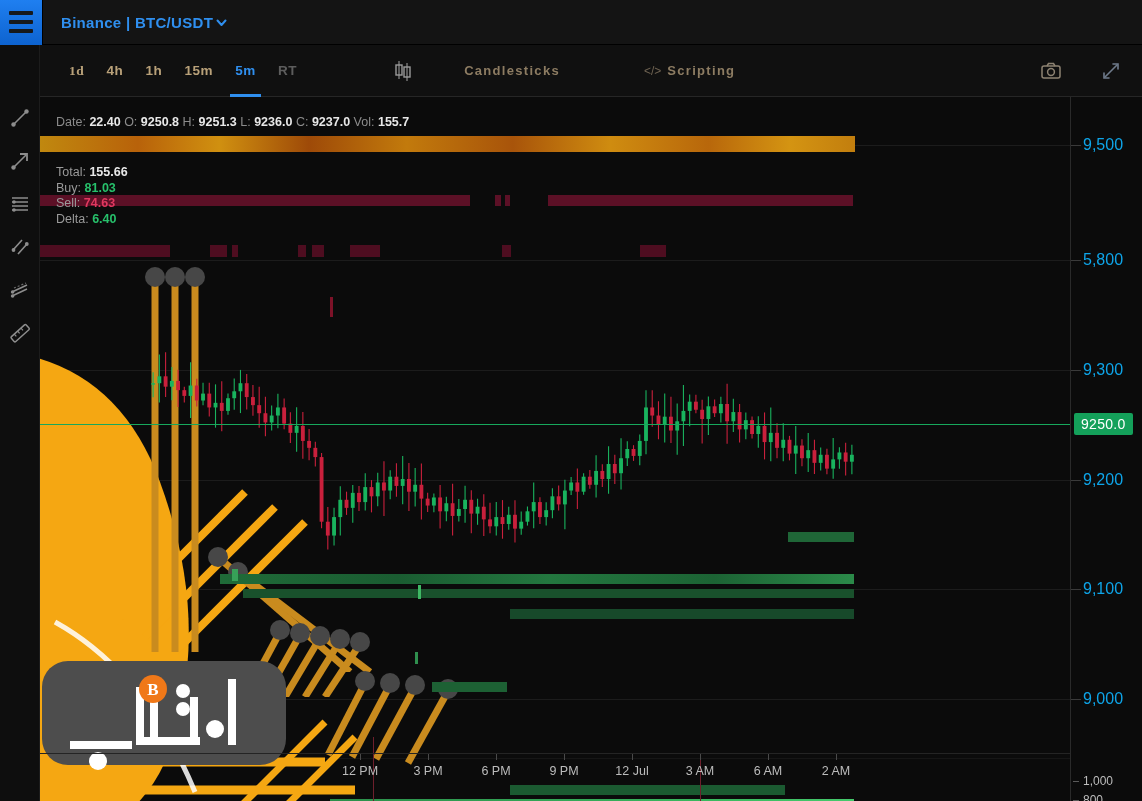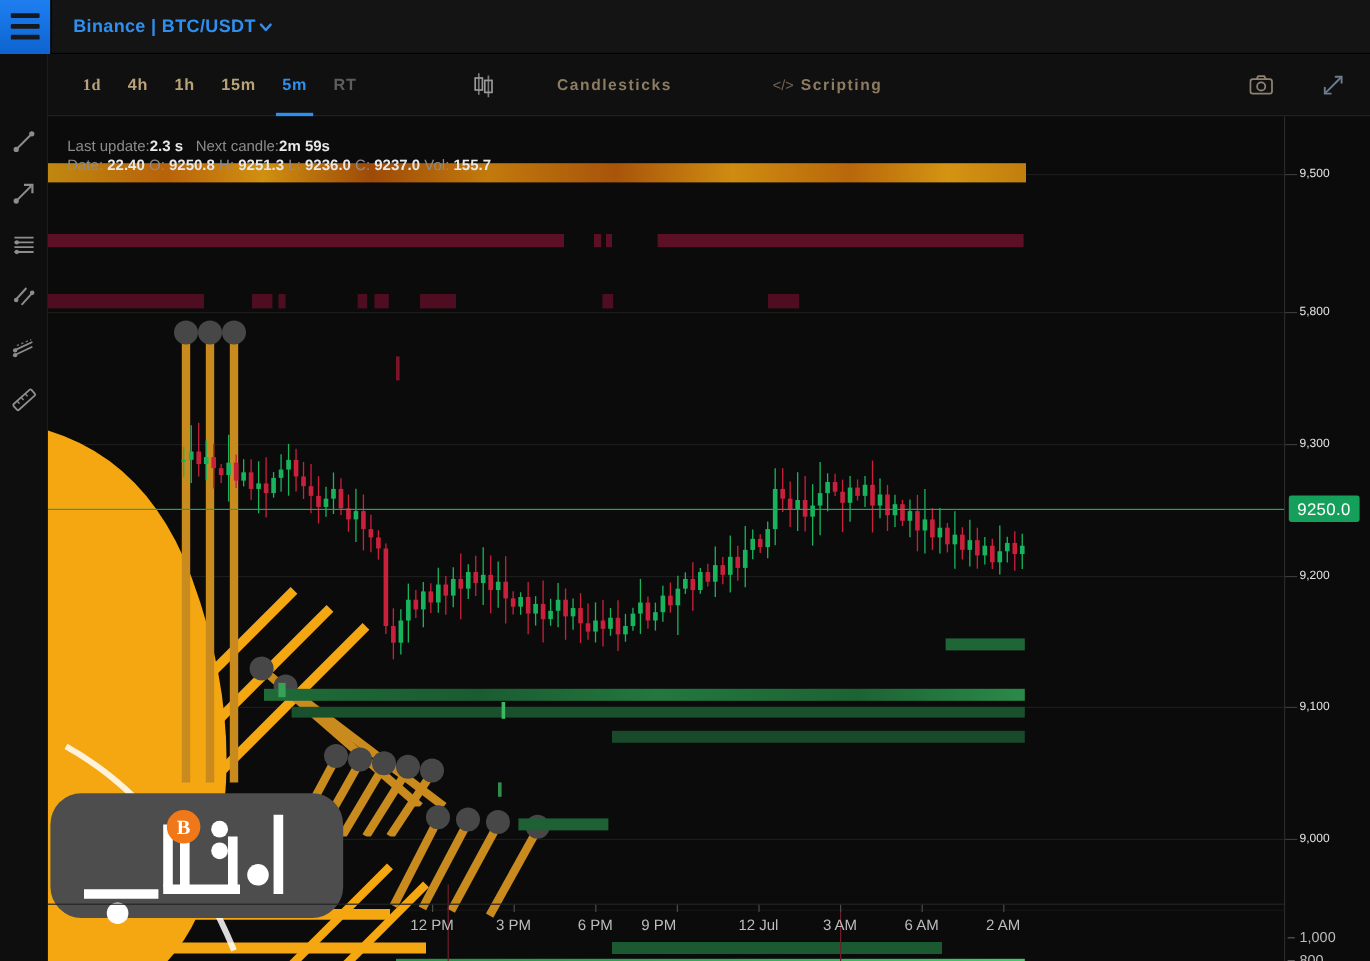--- a/index.html
+++ b/index.html
@@ -75,21 +75,21 @@
   
   .chart-wrap {
     position: absolute; left: 40px; top: 97px; width: 1030px; height: 704px;
     background: #0b0b0b; overflow: hidden;
   }
   .price-axis {
     position: absolute; left: 1070px; top: 97px; width: 72px; height: 704px;
     background: #0b0b0b; border-left: 1px solid #2a2a2a;
   }
   .axis-tick {
-    position: absolute; left: 12px; color: #e5e5e5; font-size: 10px;
+    position: absolute; left: 12px; color: #0ea5e9; font-size: 16px;
     transform: translateY(-50%); white-space: nowrap;
   }
   .axis-tick.vol { font-size: 12px; color: #bdbdbd; margin-top: 20px; }
   .axis-tick.vol::before {
     content: ""; position: absolute; left: -10px; top: 50%; width: 6px; height: 1px; background: #5a5a5a;
   }
   .price-badge {
     position: absolute; left: 3px; background: #14a05a; color: #fff;
     font-size: 14px; font-weight: normal; padding: 3px 7px; border-radius: 2px;
     transform: translateY(-50%); letter-spacing: .3px;
@@ -601,39 +601,45 @@
           <rect x="803.7075221238938" y="355.4622950819672" width="3.868141592920354" height="9.2327868852459" fill="#c9203c"></rect>
           <line x1="811.8805309734514" x2="811.8805309734514" y1="347.6900205433895" y2="377.22153941277855" stroke="#19b35e" stroke-width="1.1"></line>
           <rect x="809.9464601769912" y="357.7704918032787" width="3.868141592920354" height="6.924590163934454" fill="#19b35e"></rect>
         </g>
     </svg>
 
     <div class="price-line" style="top:327px"></div>
 
     <div class="info-top">
       <div>
-        <span>Last update:</span><b>2.3 s</b>
-        &nbsp;&nbsp;<span>Next candle:</span><b>2m 59s</b>
-      </div>
-      <div>
         <span>Date:</span>
         <b>22.40</b>
         <span>O:</span>
         <b>9250.8</b>
         <span>H:</span>
         <b>9251.3</b>
         <span>L:</span>
         <b>9236.0</b>
         <span>C:</span>
         <b>9237.0</b>
         <span>Vol:</span>
         <b>155.7</b>
       </div>
     </div>
 
+    <div class="info-vol">
+      <div><span>Total:</span>
+        <b class="tot">155.66</b></div>
+      <div><span>Buy:</span>
+        <b class="buy">81.03</b></div>
+      <div><span>Sell:</span>
+        <b class="sell">74.63</b></div>
+      <div><span>Delta:</span>
+        <b class="delta">6.40</b></div>
+    </div>
 
     <svg class="wm" style="left:0px;top:560px;z-index:18" width="250" height="120" viewBox="0 0 250 120">
       <rect x="2" y="4" width="244" height="104" rx="26" fill="#4d4d4d"></rect>
       <g fill="#ffffff">
         <path d="M188 22 L196 22 L196 88 L188 88 Z"></path>
         <circle cx="175" cy="72" r="9"></circle>
         <path d="M150 40 L158 40 L158 88 L150 88 Z"></path>
         <path d="M110 30 L118 30 L118 88 L110 88 Z"></path>
         <path d="M96 30 L104 30 L104 82 L96 82 Z"></path>
         <path d="M96 80 L160 80 L160 88 L96 88 Z"></path>
@@ -676,20 +682,20 @@
     <div class="t-tick" style="left:456px"></div>
     <div class="t-tick" style="left:524px"></div>
     <div class="t-tick" style="left:592px"></div>
     <div class="t-tick" style="left:660px"></div>
     <div class="t-tick" style="left:728px"></div>
     <div class="t-tick" style="left:796px"></div>
 
     <div class="t-label" style="left:320px">12 PM</div>
     <div class="t-label" style="left:388px">3 PM</div>
     <div class="t-label" style="left:456px">6 PM</div>
-    <div class="t-label" style="left:509px">9 PM</div>
+    <div class="t-label" style="left:524px">9 PM</div>
     <div class="t-label" style="left:592px">12 Jul</div>
     <div class="t-label" style="left:660px">3 AM</div>
     <div class="t-label" style="left:728px">6 AM</div>
     <div class="t-label" style="left:796px">2 AM</div>
   </div>
 
 </div>
 
 </body></html>

